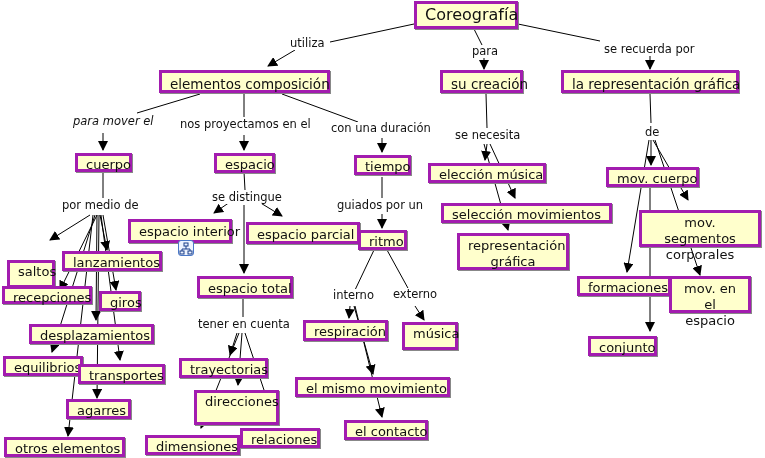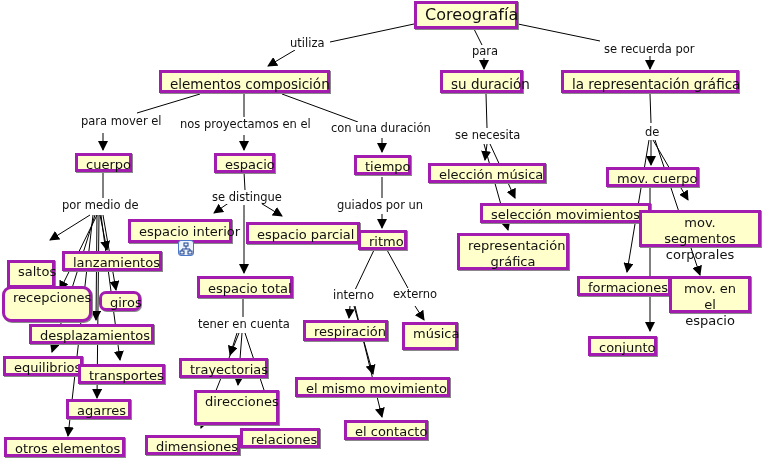--- a/index.html
+++ b/index.html
@@ -83,50 +83,50 @@
     <line x1="237" y1="333" x2="230" y2="355" marker-end="url(#arr)"></line>
     <line x1="242" y1="333" x2="238" y2="385" marker-end="url(#arr)"></line>
     <line x1="239" y1="333" x2="201" y2="428" marker-end="url(#arr)"></line>
     <line x1="245" y1="333" x2="274" y2="420" marker-end="url(#arr)"></line>
   </g>
 </svg>
 
 <span class="lbl" style="left:289px;top:37px;">utiliza</span>
 <span class="lbl" style="left:471px;top:45px;">para</span>
 <span class="lbl" style="left:603px;top:43px;">se recuerda por</span>
-<span class="lbl" style="left:80px;top:115px;">para mover el</span>
+<span class="lbl" style="left:72px;top:115px;font-style:italic;">para mover el</span>
 <span class="lbl" style="left:179px;top:118px;">nos proyectamos en el</span>
 <span class="lbl" style="left:330px;top:122px;">con una duración</span>
 <span class="lbl" style="left:454px;top:129px;">se necesita</span>
 <span class="lbl" style="left:644px;top:126px;">de</span>
 <span class="lbl" style="left:61px;top:199px;">por medio de</span>
 <span class="lbl" style="left:211px;top:191px;">se distingue</span>
 <span class="lbl" style="left:336px;top:199px;">guiados por un</span>
 <span class="lbl" style="left:197px;top:318px;">tener en cuenta</span>
 <span class="lbl" style="left:332px;top:289px;">interno</span>
 <span class="lbl" style="left:392px;top:288px;">externo</span>
 
 <div class="node big" style="left:414px;top:1px;width:104px;">Coreografía</div>
 <div class="node mid" style="left:159px;top:70px;width:171px;height:23px;padding-top:3px;">elementos composición</div>
-<div class="node mid" style="left:440px;top:70px;width:83px;height:23px;padding-top:3px;">su duración</div>
+<div class="node mid" style="left:440px;top:70px;width:83px;height:23px;padding-top:3px;">su creación</div>
 <div class="node mid" style="left:561px;top:70px;width:178px;height:23px;padding-top:3px;">la representación gráfica</div>
 
 <div class="node" style="left:75px;top:153px;width:57px;height:19px;">cuerpo</div>
 <div class="node" style="left:214px;top:153px;width:61px;height:20px;">espacio</div>
 <div class="node" style="left:354px;top:155px;width:57px;height:20px;">tiempo</div>
 <div class="node" style="left:428px;top:163px;width:118px;height:20px;">elección música</div>
-<div class="node" style="left:441px;top:203px;width:171px;height:20px;margin-left:39px;">selección movimientos</div>
+<div class="node" style="left:441px;top:203px;width:171px;height:20px;">selección movimientos</div>
 <div class="node" style="left:457px;top:233px;width:112px;height:37px;white-space:normal;line-height:16px;padding-top:2px;"><span>representación gráfica</span></div>
 <div class="node" style="left:606px;top:167px;width:93px;height:20px;">mov. cuerpo</div>
 <div class="node" style="left:639px;top:210px;width:122px;height:37px;white-space:normal;line-height:16px;padding-top:2px;"><span>mov. segmentos corporales</span></div>
 
 <div class="node" style="left:7px;top:260px;width:48px;height:28px;">saltos</div>
 <div class="node" style="left:62px;top:251px;width:100px;height:20px;">lanzamientos</div>
-<div class="node" style="left:2px;top:286px;width:90px;height:36px;border-radius:9px;">recepciones</div>
-<div class="node" style="left:99px;top:291px;width:42px;height:20px;border-radius:7px;">giros</div>
+<div class="node" style="left:2px;top:286px;width:90px;height:18px;">recepciones</div>
+<div class="node" style="left:99px;top:291px;width:42px;height:20px;">giros</div>
 <div class="node" style="left:29px;top:324px;width:125px;height:20px;">desplazamientos</div>
 <div class="node" style="left:3px;top:356px;width:80px;height:20px;">equilibrios</div>
 <div class="node" style="left:78px;top:364px;width:87px;height:20px;">transportes</div>
 <div class="node" style="left:66px;top:399px;width:65px;height:20px;">agarres</div>
 <div class="node" style="left:4px;top:437px;width:121px;height:20px;">otros elementos</div>
 
 <div class="node" style="left:128px;top:219px;width:104px;height:24px;padding-top:2px;">espacio interior</div>
 <span class="subicon" style="left:178px;top:240px;">
   <svg width="14" height="14" viewBox="0 0 14 14">
     <rect x="5" y="1" width="4" height="3" fill="none" stroke="#1a3f8a" stroke-width="1"></rect>

